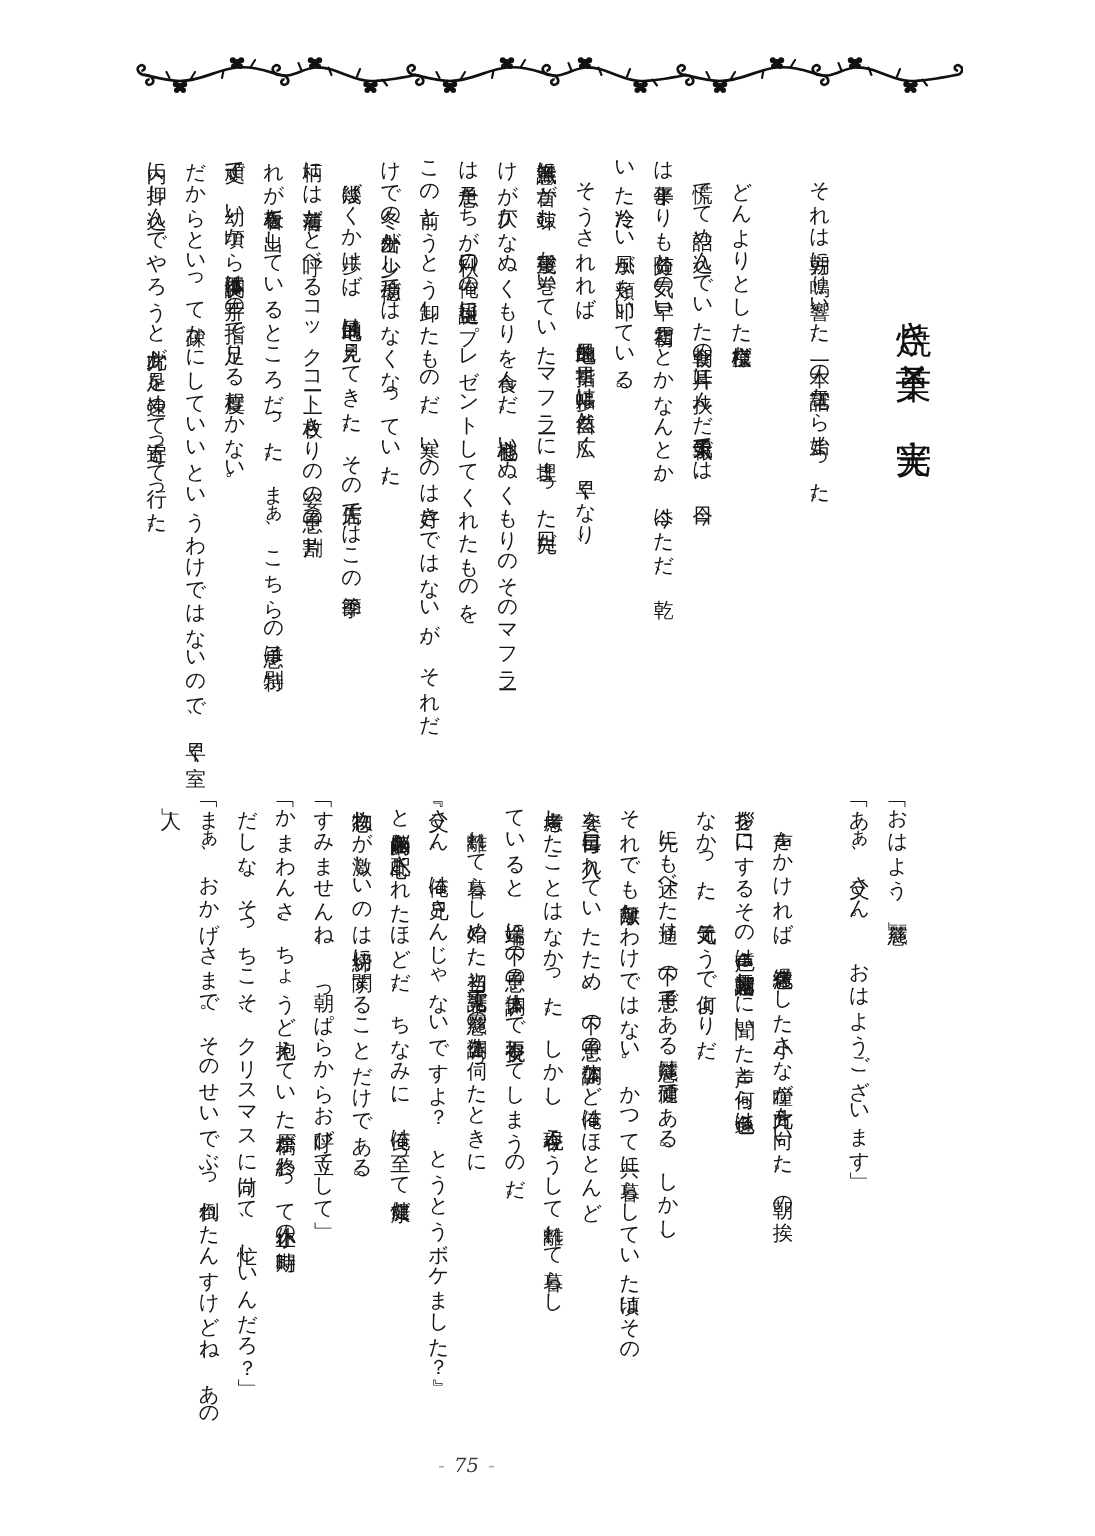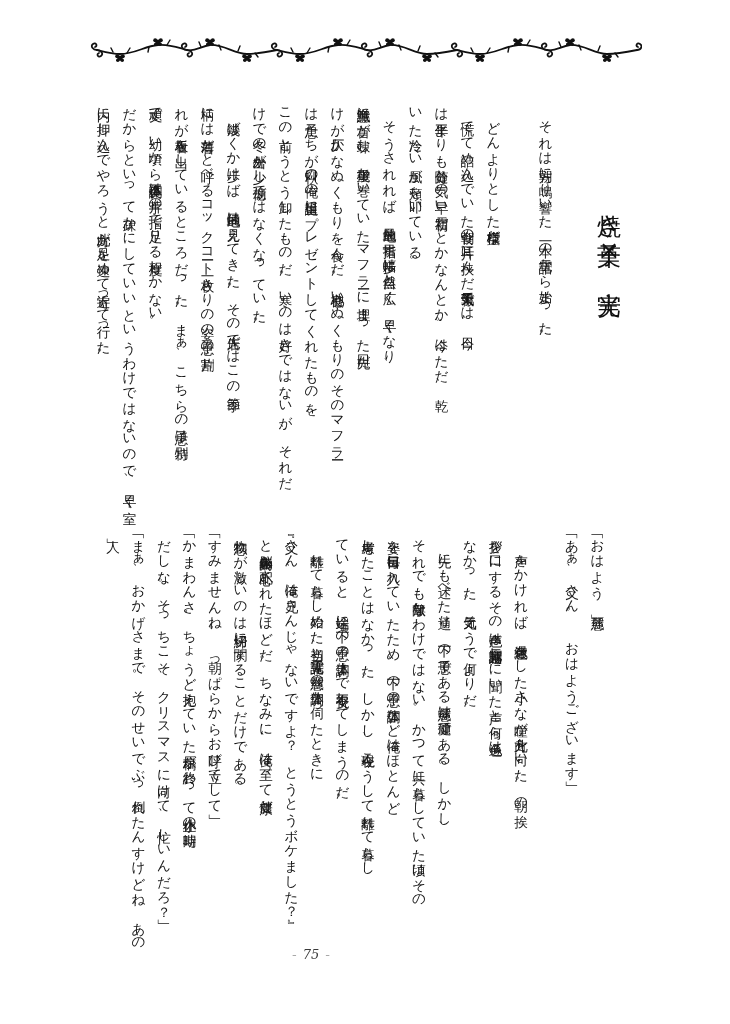--- a/index.html
+++ b/index.html
@@ -43,21 +43,21 @@
   .block-bottom { right: 120px; top: 530px; }
   .col {
     white-space: nowrap;
     overflow: visible;
   }
   .block-top .col { width: 26px; line-height: 26px; }
   .block-bottom .col { width: 25.5px; line-height: 25.5px; }
   .page-footer {
     position: absolute;
     left: 0;
-    top: 946px;
+    top: 969px;
     width: 622px;
     text-align: center;
     font-size: 13px;
     line-height: 18px;
   }
   .page-footer .dash { color: #a8a8a8; padding: 0 6px; }
   .page-footer .num { color: #3a3a3a; font-style: italic; font-family: "DejaVu Serif", serif; }
 </style>
 </head>
 <body>

